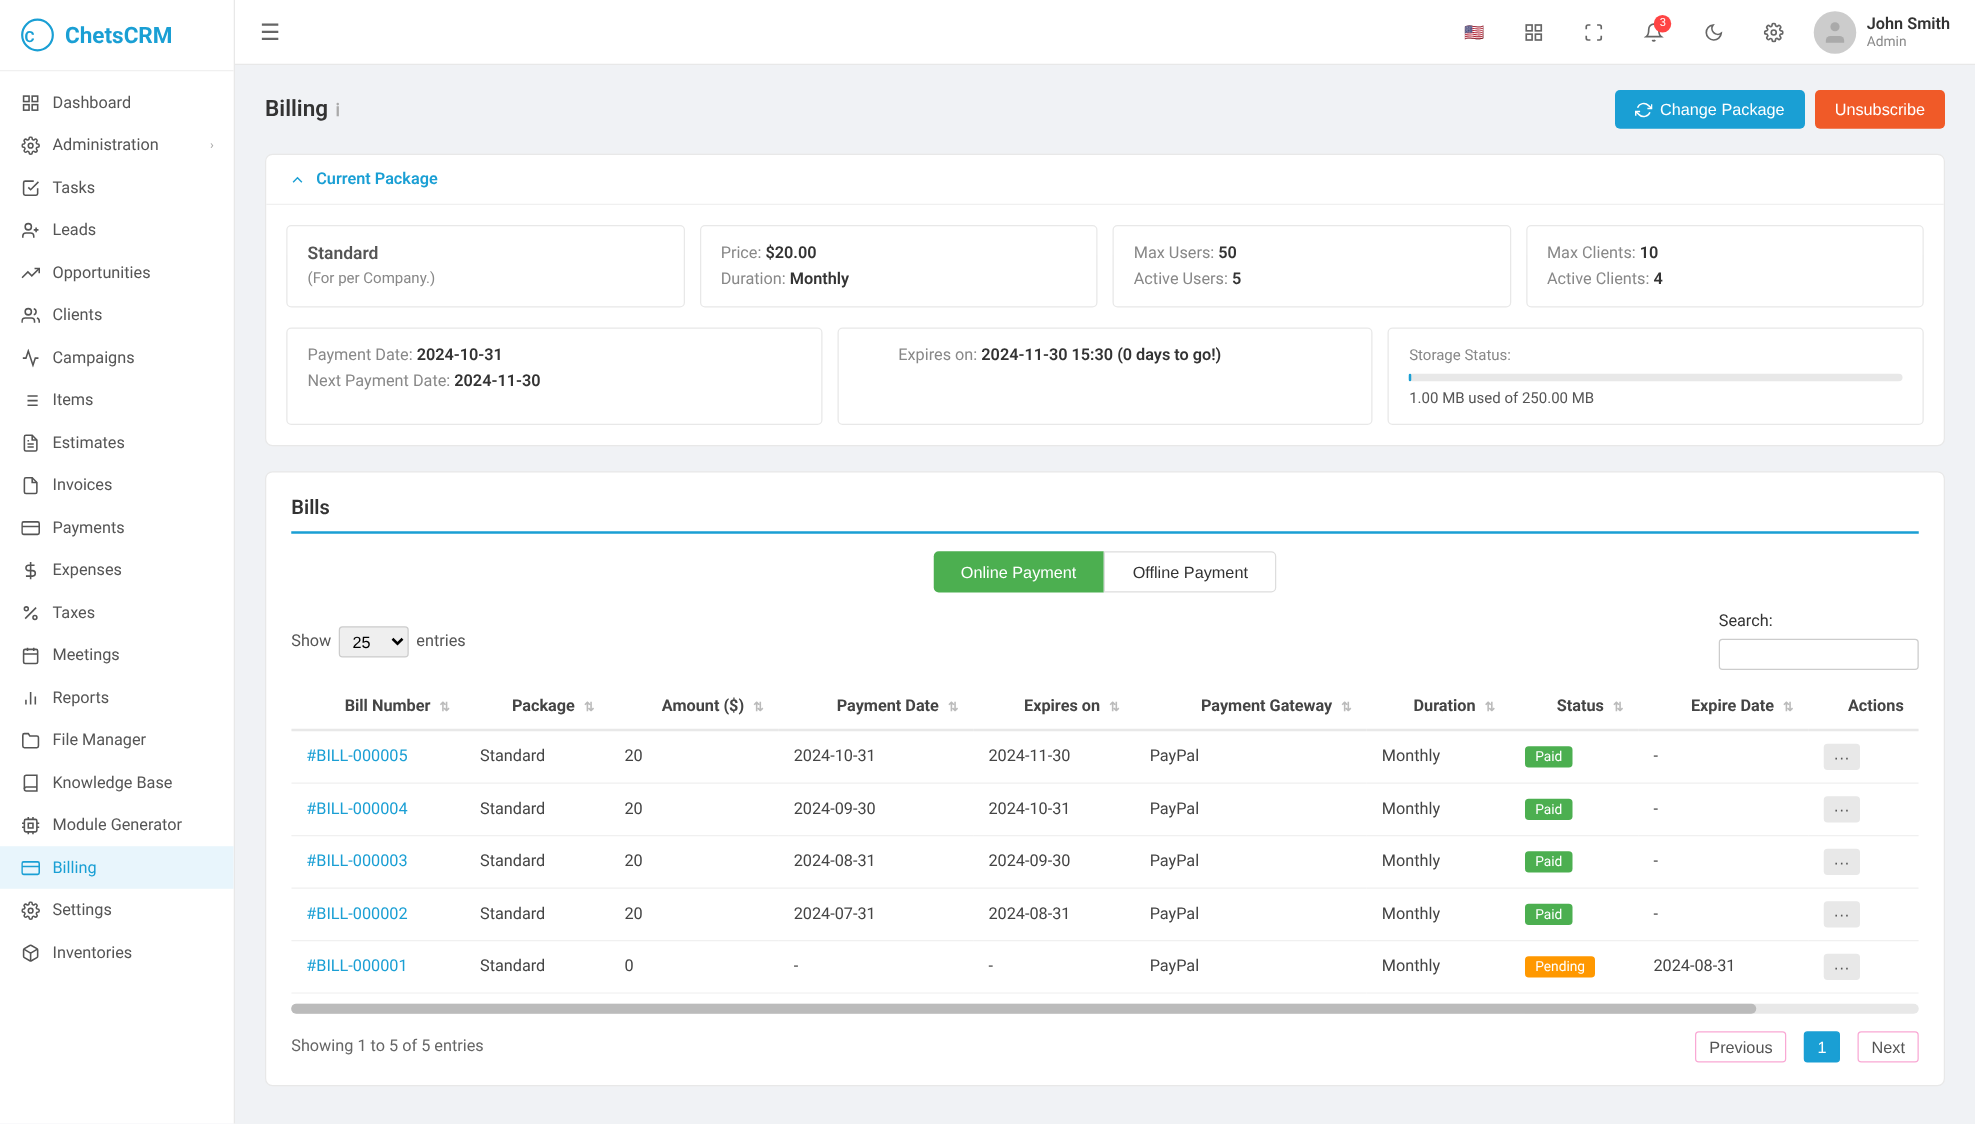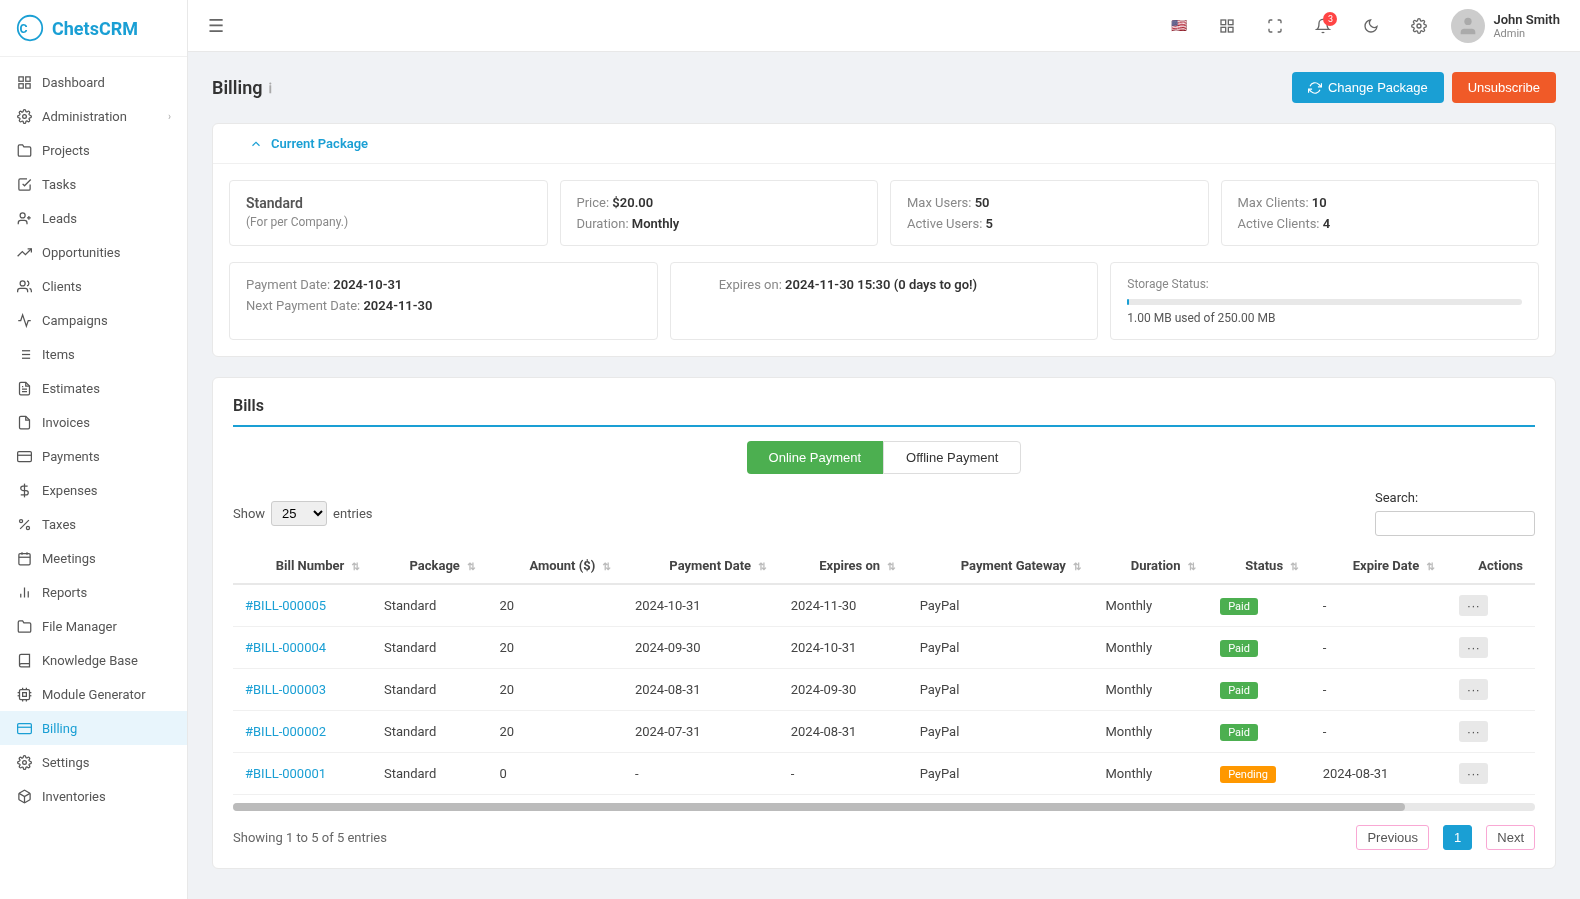--- a/index.html
+++ b/index.html
@@ -33,21 +33,21 @@
     #content { flex: 1; overflow-y: auto; padding: 20px 24px; }
 
     
     .page-header { display: flex; align-items: center; justify-content: space-between; margin-bottom: 20px; }
     .page-title { font-size: 18px; font-weight: 600; display: flex; align-items: center; gap: 6px; }
     .page-title-icon { color: #aaa; font-size: 14px; cursor: pointer; }
     .page-actions { display: flex; gap: 8px; }
     .btn-change { background: #1a9fd4; color: #fff; border: none; padding: 0 16px; border-radius: 4px; cursor: pointer; font-size: 13px; display: flex; align-items: center; gap: 6px; }
     .btn-unsubscribe { background: #f05a28; color: #fff; border: none; padding: 8px 16px; border-radius: 4px; cursor: pointer; font-size: 13px; }
     .section { background: #fff; border-radius: 6px; border: 1px solid #e8e8e8; margin-bottom: 20px; }
-    .section-header { padding: 12px 36px; display: flex; align-items: center; gap: 8px; border-bottom: 1px solid #f0f0f0; color: #1a9fd4; font-weight: 600; cursor: pointer; }
+    .section-header { padding: 12px 18px; display: flex; align-items: center; gap: 8px; border-bottom: 1px solid #f0f0f0; color: #1a9fd4; font-weight: 600; cursor: pointer; }
     .section-header svg { color: #1a9fd4; }
     .package-grid { display: grid; grid-template-columns: 1fr 1fr 1fr 1fr; gap: 12px; padding: 16px; }
     .package-grid2 { display: grid; grid-template-columns: 1fr 1fr 1fr; gap: 12px; padding: 0 16px 16px; }
     .info-card { border: 1px solid #e8e8e8; border-radius: 4px; padding: 14px 16px; }
     .storage-bar { background: #e8e8e8; border-radius: 3px; height: 6px; margin-bottom: 6px; margin-top: 8px; }
     .storage-bar-fill { background: #1a9fd4; height: 6px; border-radius: 3px; width: 0.4%; }
 
     
     .bills-section { background: #fff; border-radius: 6px; border: 1px solid #e8e8e8; padding: 18px 20px; }
     .bills-title { font-size: 16px; font-weight: 600; margin-bottom: 14px; border-bottom: 2px solid #1a9fd4; padding-bottom: 10px; }
@@ -114,28 +114,20 @@
       <span class="nav-icon">
         <svg width="15" height="15" viewBox="0 0 24 24" fill="none" stroke="currentColor" stroke-width="2">
             <circle cx="12" cy="12" r="3"></circle>
             <path d="M19.4 15a1.65 1.65 0 0 0 .33 1.82l.06.06a2 2 0 0 1-2.83 2.83l-.06-.06a1.65 1.65 0 0 0-1.82-.33 1.65 1.65 0 0 0-1 1.51V21a2 2 0 0 1-4 0v-.09A1.65 1.65 0 0 0 9 19.4a1.65 1.65 0 0 0-1.82.33l-.06.06a2 2 0 0 1-2.83-2.83l.06-.06A1.65 1.65 0 0 0 4.68 15a1.65 1.65 0 0 0-1.51-1H3a2 2 0 0 1 0-4h.09A1.65 1.65 0 0 0 4.6 9a1.65 1.65 0 0 0-.33-1.82l-.06-.06a2 2 0 0 1 2.83-2.83l.06.06A1.65 1.65 0 0 0 9 4.68a1.65 1.65 0 0 0 1-1.51V3a2 2 0 0 1 4 0v.09a1.65 1.65 0 0 0 1 1.51 1.65 1.65 0 0 0 1.82-.33l.06-.06a2 2 0 0 1 2.83 2.83l-.06.06A1.65 1.65 0 0 0 19.4 9a1.65 1.65 0 0 0 1.51 1H21a2 2 0 0 1 0 4h-.09a1.65 1.65 0 0 0-1.51 1z"></path>
           </svg>
       </span>
       <span>Administration</span>
       <span class="nav-arrow">›</span>
     </div>
 
-    <div class="nav-item">
-      <span class="nav-icon">
-        <svg width="15" height="15" viewBox="0 0 24 24" fill="none" stroke="currentColor" stroke-width="2">
-            <path d="M22 19a2 2 0 0 1-2 2H4a2 2 0 0 1-2-2V5a2 2 0 0 1 2-2h5l2 3h9a2 2 0 0 1 2 2z"></path>
-          </svg>
-      </span>
-      <span>Projects</span>
-    </div>
 
     <div class="nav-item">
       <span class="nav-icon">
         <svg width="15" height="15" viewBox="0 0 24 24" fill="none" stroke="currentColor" stroke-width="2">
             <polyline points="9 11 12 14 22 4"></polyline>
             <path d="M21 12v7a2 2 0 0 1-2 2H5a2 2 0 0 1-2-2V5a2 2 0 0 1 2-2h11"></path>
           </svg>
       </span>
       <span>Tasks</span>
     </div>

